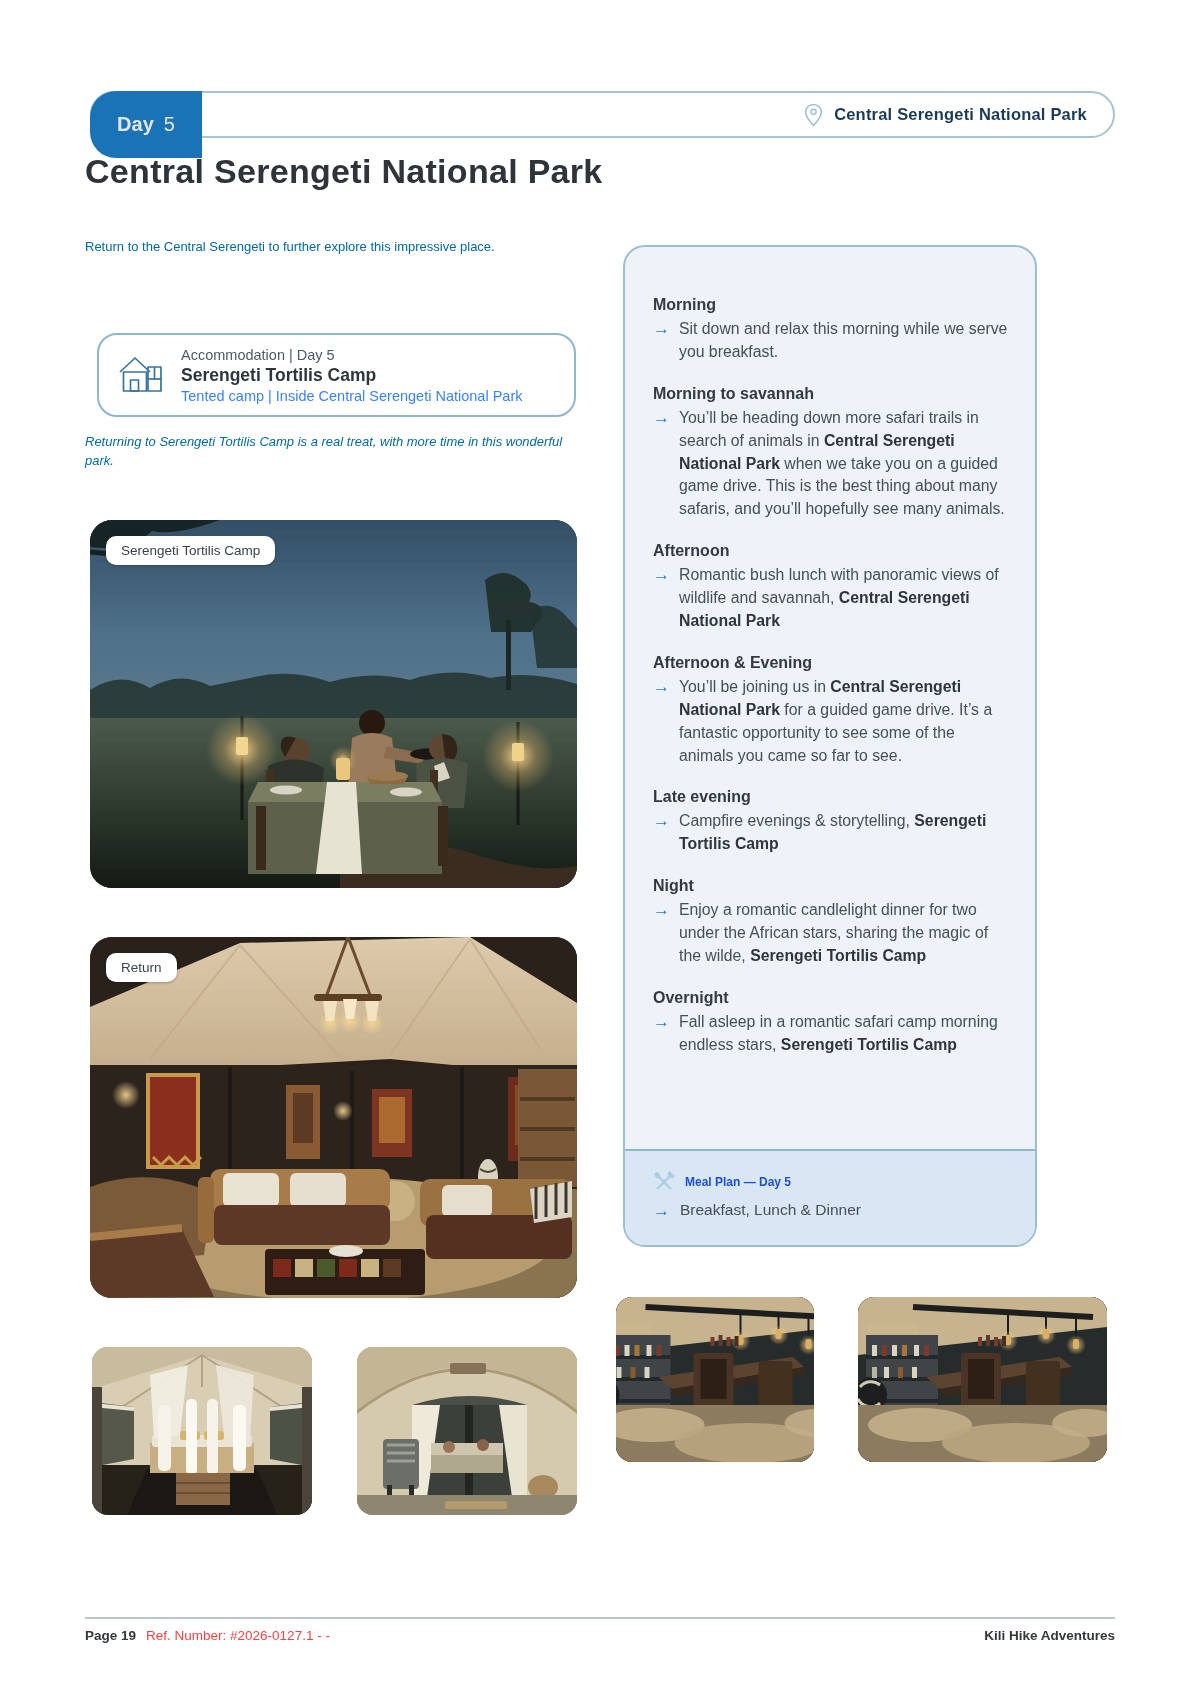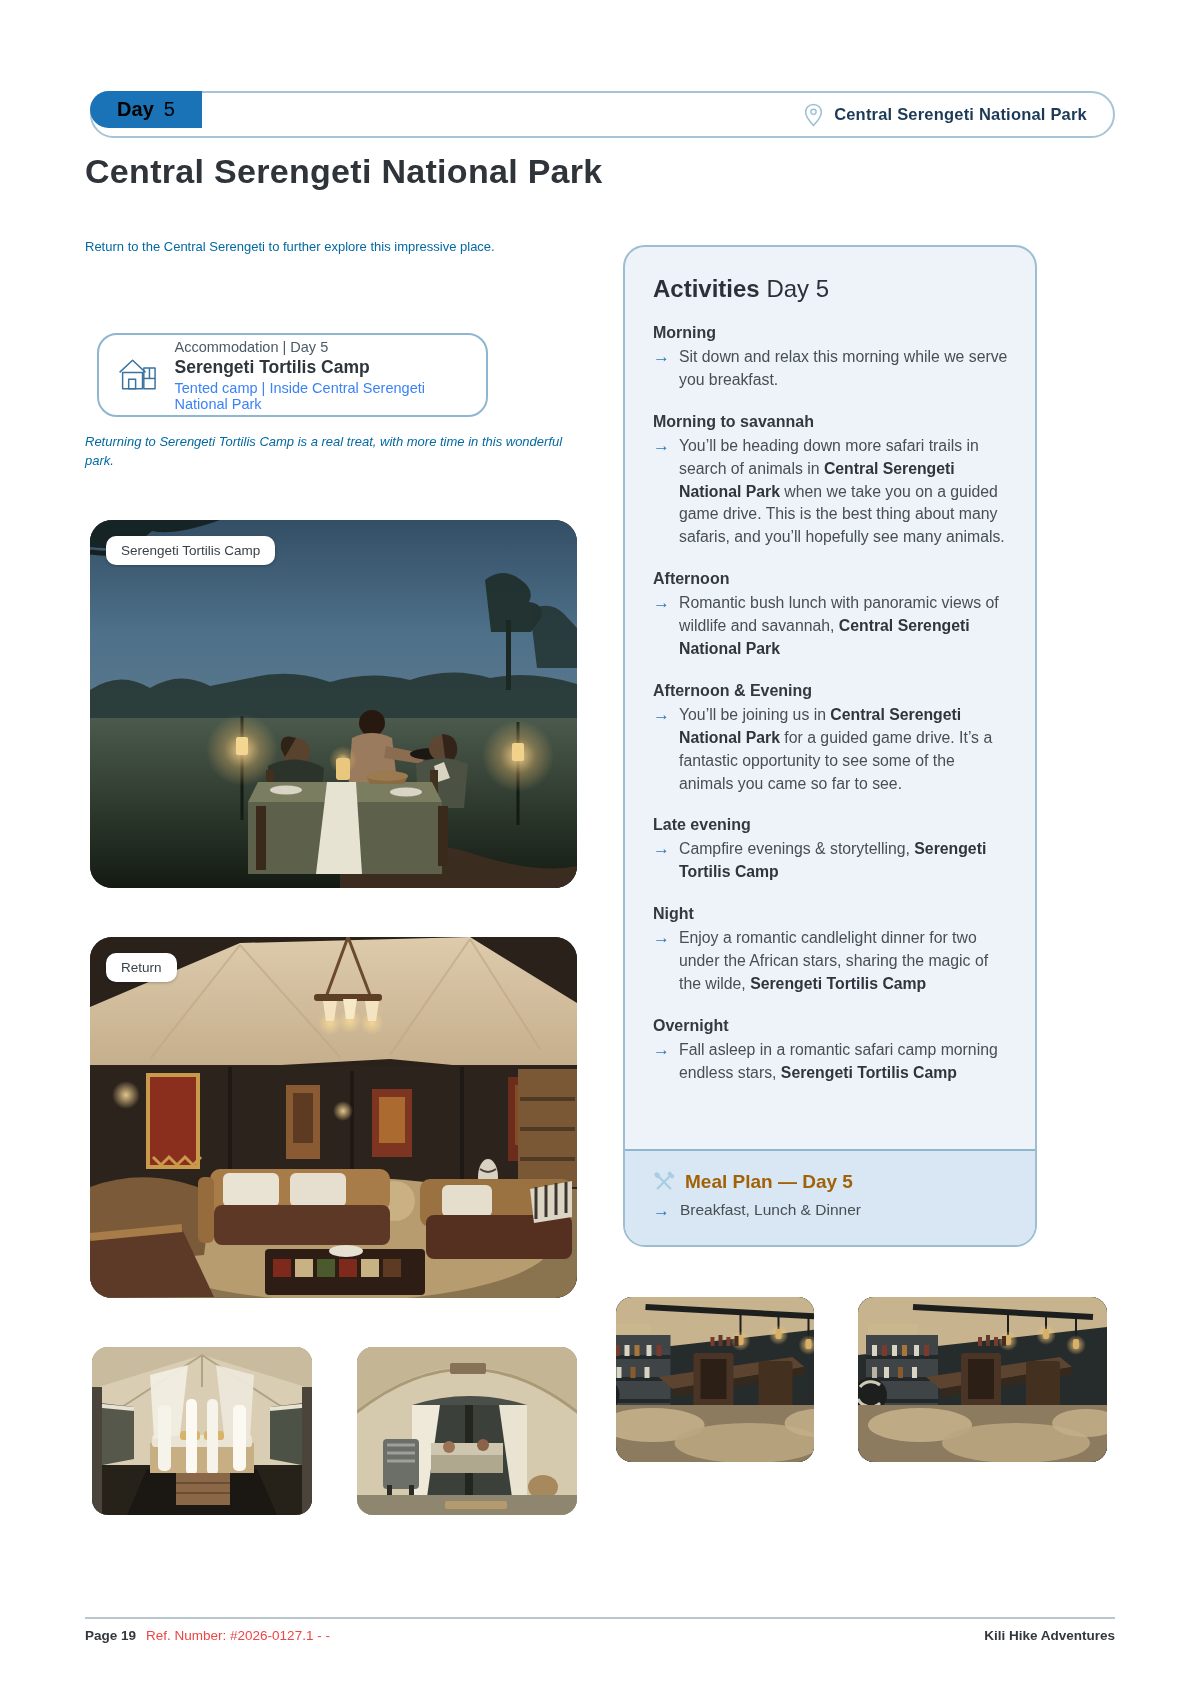--- a/index.html
+++ b/index.html
@@ -5,35 +5,35 @@
   * { margin:0; padding:0; box-sizing:border-box; }
   html,body { width:1200px; height:1696px; background:#ffffff;
     font-family:"Liberation Sans","DejaVu Sans",sans-serif; color:#454c52; }
   body { position:relative; overflow:hidden; }
   .abs { position:absolute; }
 
   
   .header-bar { left:90px; top:91px; width:1025px; height:47px;
     border:2px solid #a6c4d6; border-radius:26px; background:#fff;
     display:flex; align-items:center; justify-content:flex-end; padding-right:26px; }
-  .day-pill { position:absolute; left:-2px; top:-2px; height:37px; width:112px;
+  .day-pill { position:absolute; left:-2px; top:-2px; height:67px; width:112px;
     background:#1a73b6; border-radius:26px 0 0 26px; display:flex;
-    align-items:center; justify-content:center; gap:10px; color:#000000; }
+    align-items:center; justify-content:center; gap:10px; color:#e5e5e5; }
   .day-pill .d1 { font-weight:bold; font-size:20px; }
   .day-pill .d2 { font-size:20px; }
   .loc { display:flex; align-items:center; gap:10px; }
   .loc-text { font-weight:bold; font-size:16.5px; color:#1c3a57; letter-spacing:.2px; }
 
   
   .page-title { left:85px; top:152px; font-size:34px; font-weight:bold; color:#2e3439; letter-spacing:.3px; }
   .para { font-size:13px; line-height:1.48; color:#0369a1; }
   .intro { left:85px; top:237px; width:470px; }
   .after-card { left:85px; top:432px; width:505px;font-style:italic; }
 
-  .acc-card { left:97px; top:333px; width:391px; height:84px;
+  .acc-card { left:97px; top:333px; width:479px; height:84px;
     border:2px solid #8fb6cf; border-radius:20px; background:#fff;
     display:flex; align-items:center; padding:0 16px 0 18px; gap:16px; }
   .acc-text { display:flex; flex-direction:column; gap:2px; }
   .acc-kicker { font-size:14.5px; color:#4c5a66; }
   .acc-name { font-size:17.5px; font-weight:bold; color:#2e363c; }
   .acc-sub { font-size:14.5px; color:#3b82f6; }
 
   
   .photo { position:absolute; border-radius:22px; overflow:hidden; background:#222; }
   .photo svg { display:block; width:100%; height:100%; }
@@ -50,21 +50,21 @@
   .panel-title b { font-weight:bold; }
   .act-section { margin-top:21px; }
   .act-heading { font-size:16px; font-weight:bold; color:#33393e; margin-bottom:4px; }
   .act-item { display:flex; gap:8px; font-size:15.8px; line-height:1.45; color:#474e54; }
   .act-item .arrow { color:#2d7cb6; flex:0 0 18px; font-size:17px; line-height:1.35; }
   .act-item b { color:#2f353b; }
 
   .meal { margin-top:auto; background:#d8e7f3; border-top:2px solid #8fb6cf;
     padding:20px 24px 24px 28px; }
   .meal-title-row { display:flex; align-items:center; gap:10px; }
-  .meal-title { font-size:19px; font-weight:bold; color:#a16207; }
+  .meal-title { font-size:12px; font-weight:bold; color:#1d4ed8; }
   .meal-item { display:flex; gap:10px; margin-top:8px; font-size:15.5px; color:#474e54; }
   .meal-item .arrow { color:#2d7cb6; font-size:17px; }
 
   
   .footer-rule { left:85px; top:1617px; width:1030px; border-top:2.5px solid #b9c6cd; }
   .footer { left:85px; top:1628px; width:1030px; display:flex; align-items:baseline; font-size:13.5px; color:#33383c; }
   .footer .pg { font-weight:bold; }
   .footer .ref { margin-left:10px; color:#ef4444; }
   .footer .brand { margin-left:auto; font-weight:bold; }
 </style>
@@ -406,21 +406,20 @@
       <rect y="108" width="249" height="57" fill="#8c7b5f"></rect>
       <ellipse cx="62" cy="128" rx="52" ry="17" fill="#c3b08a" opacity=".9"></ellipse>
       <ellipse cx="158" cy="146" rx="74" ry="20" fill="#b9a67f" opacity=".9"></ellipse>
       <ellipse cx="228" cy="126" rx="34" ry="14" fill="#c3b08a" opacity=".85"></ellipse>
     </g>
   </svg>
 </div>
 
 <div class="abs panel">
   <div class="panel-body">
-    <div class="panel-title"><b>Activities</b><span> Day 5</span></div>
     <div id="sections-host">
   <div class="act-section">
     <div class="act-heading">Morning</div>
     <div>
             <div class="act-item">
               <span class="arrow">→</span>
               <span><span>Sit down and relax this morning while we serve you breakfast.</span></span>
             </div>
           </div>
   </div>

